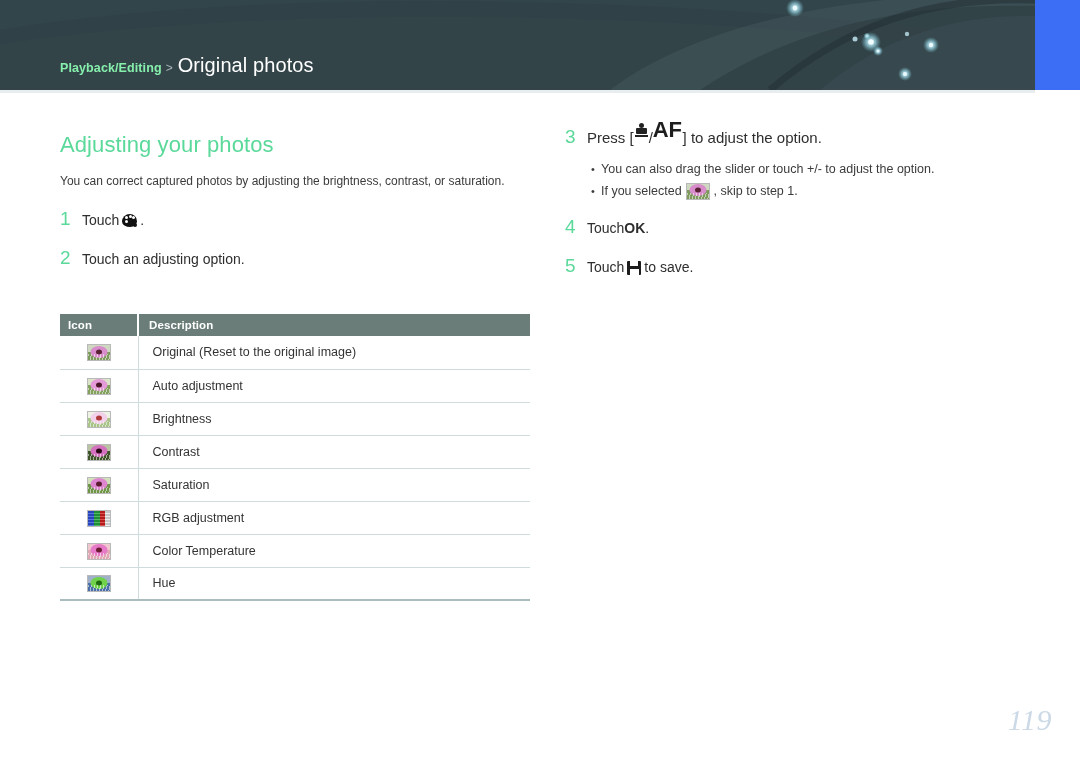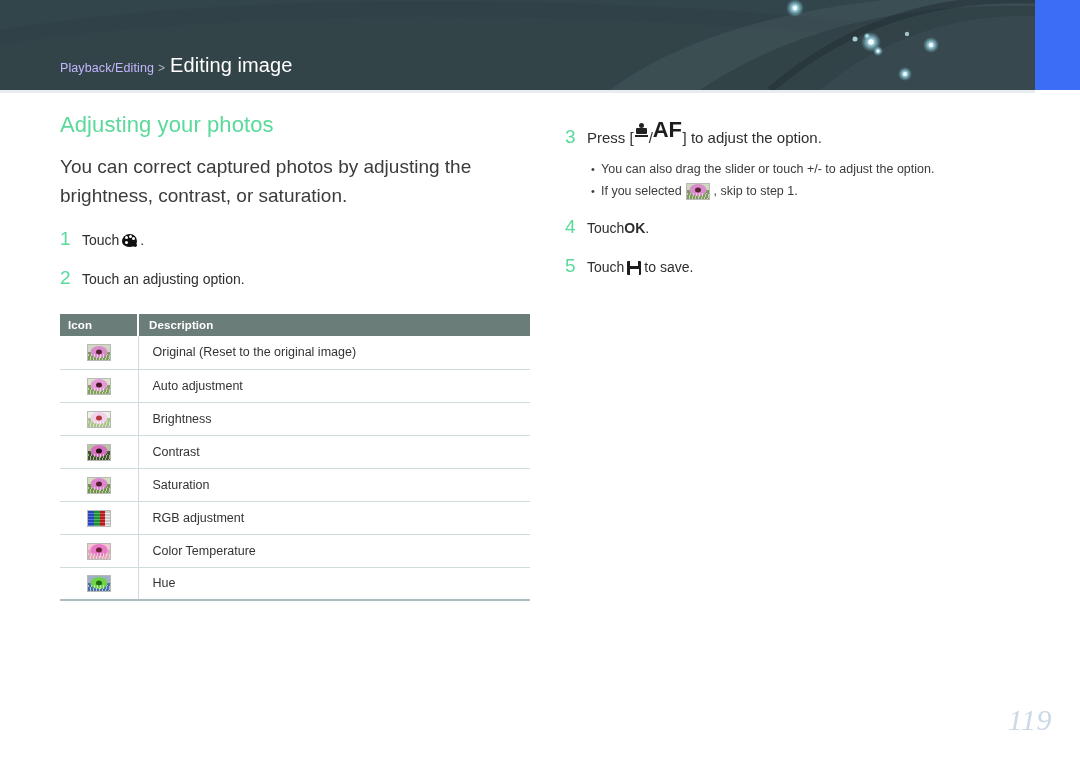--- a/index.html
+++ b/index.html
@@ -40,22 +40,23 @@
   .breadcrumb-wrap {
     position: absolute;
     left: 60px;
     top: 54px;
     display: flex;
     align-items: baseline;
     white-space: nowrap;
   }
   .crumb-path {
     font-size: 12.5px;
-    color: #c4b5fd;
+    color: #86efac;
     letter-spacing: .1px;
+    font-weight: bold;
   }
   .crumb-sep {
     font-size: 12px;
     color: #aab6ba;
     margin: 0 5px 0 4px;
   }
   .crumb-title {
     font-size: 20px;
     color: #ffffff;
     letter-spacing: .1px;
@@ -66,24 +67,25 @@
 
   .col-left  { position: absolute; left: 60px;  top: 22px; width: 470px; }
   .col-right { position: absolute; left: 565px; top: 22px; width: 470px; }
 
   h1.section-title {
     font-size: 22px;
     font-weight: normal;
     color: #5ad99a;
     letter-spacing: .1px;
     margin-bottom: 14px;
+    margin-top: 20px;
   }
 
   p.intro {
-    font-size: 19px;
+    font-size: 12px;
     line-height: 1.55;
     color: #3b3b3b;
     width: 460px;
     margin-bottom: 18px;
   }
 
   
   .step {
     display: flex;
     align-items: baseline;
@@ -355,21 +357,21 @@
       <circle cx="855" cy="39" r="2.5" fill="#bfe4ee" opacity=".85"></circle>
       <circle cx="907" cy="34" r="2.2" fill="#bfe4ee" opacity=".8"></circle>
     </g>
   </svg>
 
   <div class="header-blue"></div>
 
   <div class="breadcrumb-wrap">
     <span class="crumb-path">Playback/Editing</span>
     <span class="crumb-sep">&gt;</span>
-    <span class="crumb-title">Editing image</span>
+    <span class="crumb-title">Original photos</span>
   </div>
 </div>
 <div class="header-underline"></div>
 
 <div class="content">
 
   <div class="col-left">
 
     <h1 class="section-title">Adjusting your photos</h1>
 

